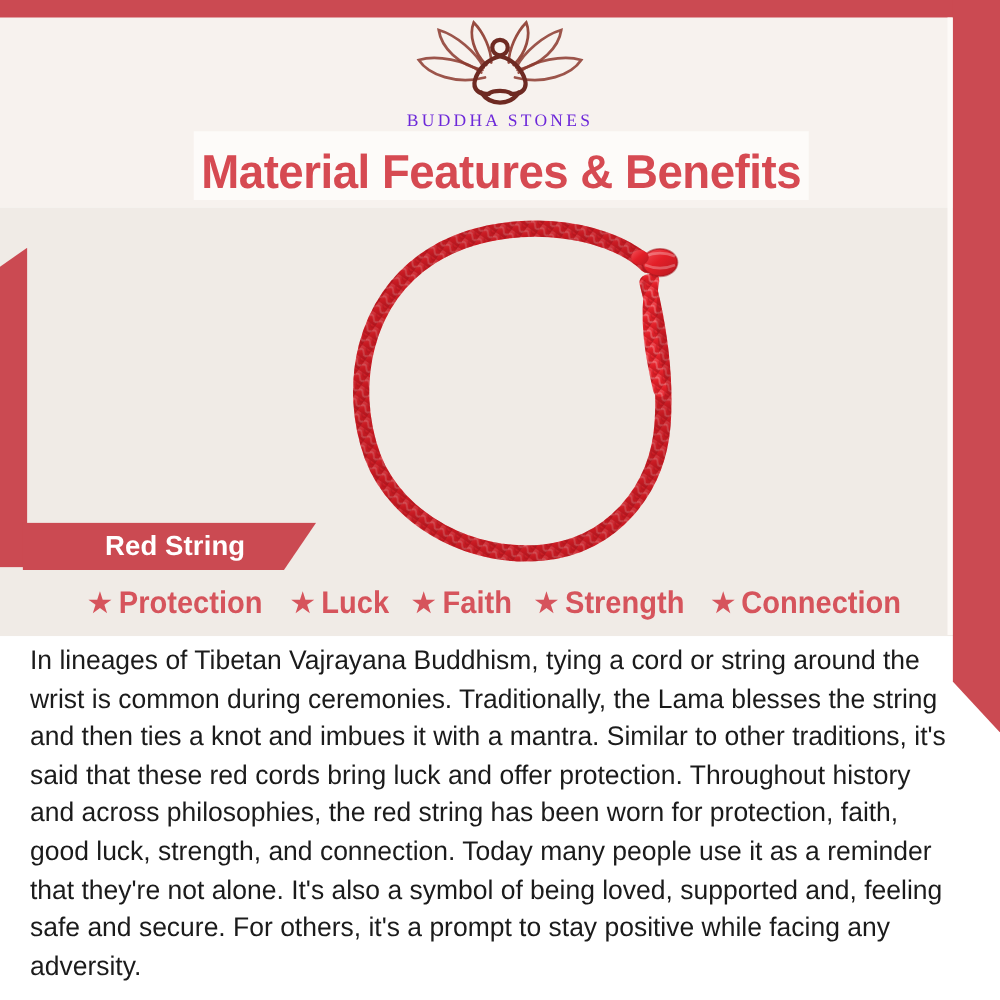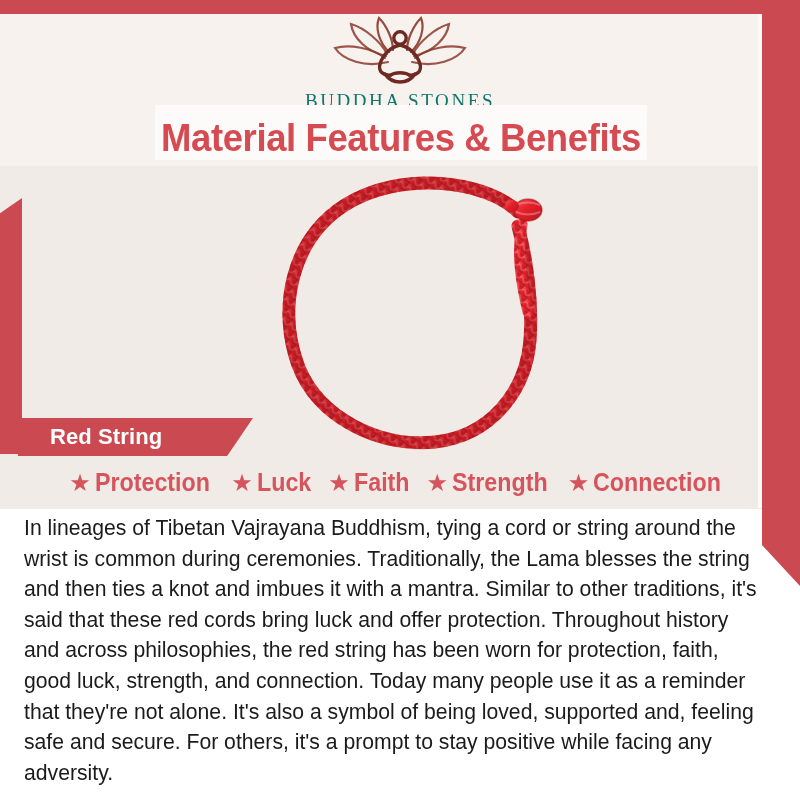--- a/index.html
+++ b/index.html
@@ -73,23 +73,23 @@
   .logo {
     position: absolute;
     left: 0; top: 16px;
     width: 800px;
     text-align: center;
   }
   .logo svg { display: block; margin: 0 auto; }
   .logo-word {
     margin-top: 2px;
     font-family: "Liberation Serif", serif;
-    font-size: 19px;
+    font-size: 14px;
     letter-spacing: 2.6px;
-    color: #0f766e;
+    color: #6d28d9;
     font-weight: 400;
   }
 
   
   .title-banner {
     position: absolute;
     left: 155px; top: 105px;
     width: 492px; height: 55px;
     background: #fdfbf9;
     display: flex;
@@ -117,21 +117,21 @@
   .ribbon {
     position: absolute;
     left: 18px; top: 418px;
     width: 235px; height: 38px;
     background: #cb4a52;
     clip-path: polygon(0 0, 100% 0, 89% 100%, 0 100%);
     display: flex;
     align-items: center;
   }
   .ribbon-text {
-    margin-left: 32px;
+    margin-left: 66px;
     color: #ffffff;
     font-size: 22px;
     font-weight: bold;
     letter-spacing: 0.1px;
     font-family: "Liberation Sans", sans-serif;
   }
 
   
   .benefits {
     position: absolute;

